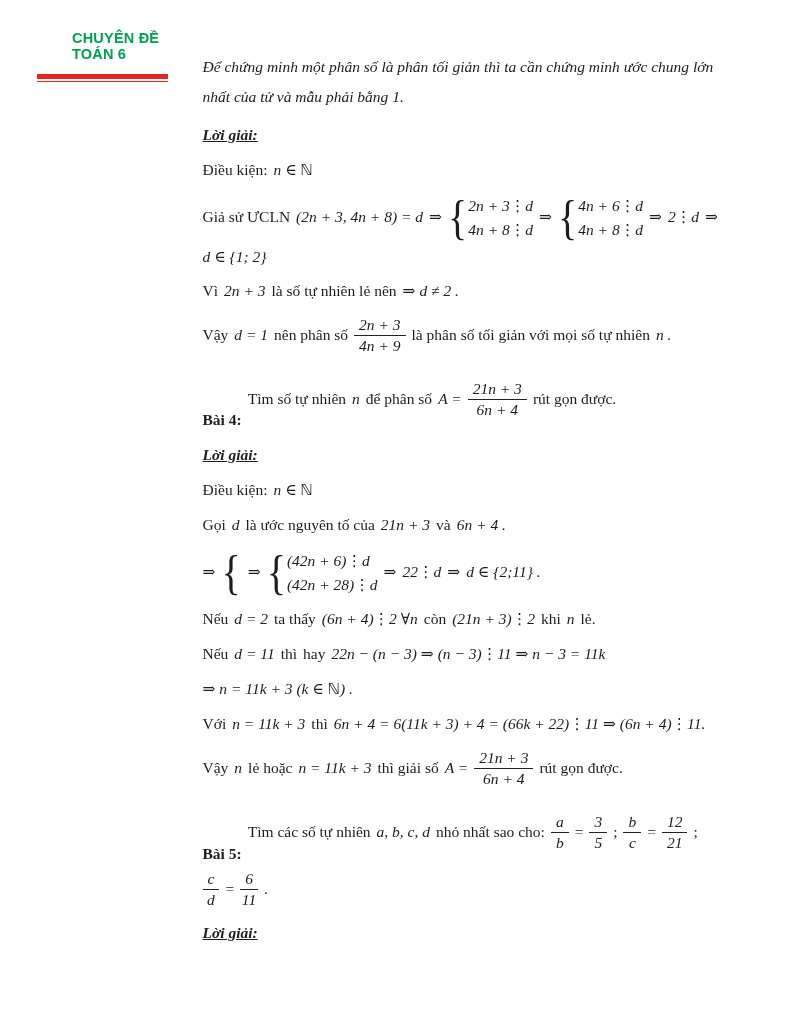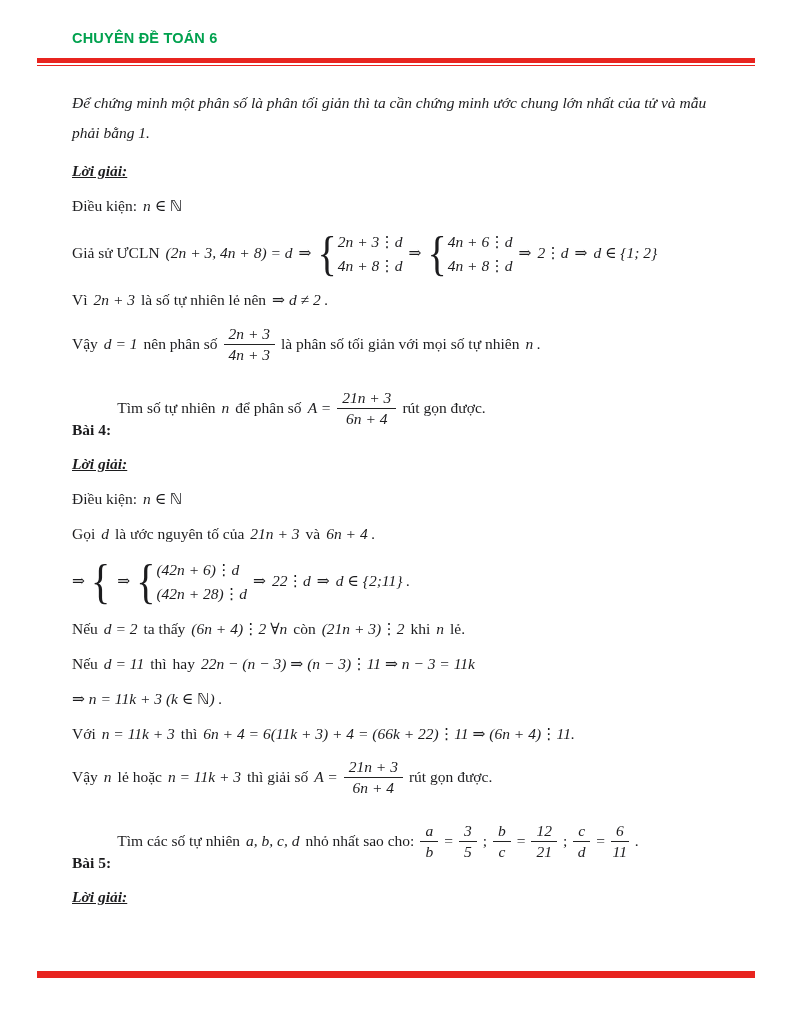--- a/index.html
+++ b/index.html
@@ -2,21 +2,21 @@
 <html><head>
 <meta charset="utf-8">
 <style>
   * { margin: 0; padding: 0; box-sizing: border-box; }
   html, body { background: #ffffff; }
   body {
     width: 792px; height: 1024px; overflow: hidden;
     font-family: "Liberation Serif", "DejaVu Serif", "DejaVu Sans", serif;
     color: #1c1c1e;
   }
-  .page { width: 100%; height: 100%; display: flex; flex-direction: column; padding: 30px 37px 46px; background: #fff; }
+  .page { width: 100%; height: 100%; display: flex; flex-direction: row; padding: 30px 37px 46px; background: #fff; }
 
   
   .header-title {
     font-family: "Liberation Sans", "DejaVu Sans", sans-serif;
     font-weight: bold; font-size: 14.5px; color: #00a14e;
     letter-spacing: .2px; padding-left: 35px; margin-bottom: 12px;
   }
   .rule-thick { height: 4.5px; background: #e8241f; }
   .rule-thin  { height: 1.5px; background: #e8241f; margin-top: 2px; }
 
@@ -106,21 +106,21 @@
       <span class="t">là số tự nhiên lẻ nên</span>
       <span class="m">⇒ d ≠ 2 .</span>
     </div>
 
     <div class="line">
       <span class="t">Vậy</span>
       <span class="m">d = 1</span>
       <span class="t">nên phân số</span>
       <span class="frac">
         <span class="num">2n + 3</span>
-        <span class="den">4n + 3</span>
+        <span class="den">4n + 9</span>
       </span>
       <span class="t">là phân số tối giản với mọi số tự nhiên</span>
       <span class="m">n .</span>
     </div>
 
     <div class="line">
       <span class="t b">Bài 4:</span>
       <span class="t">Tìm số tự nhiên</span>
       <span class="m">n</span>
       <span class="t">để phân số</span>

